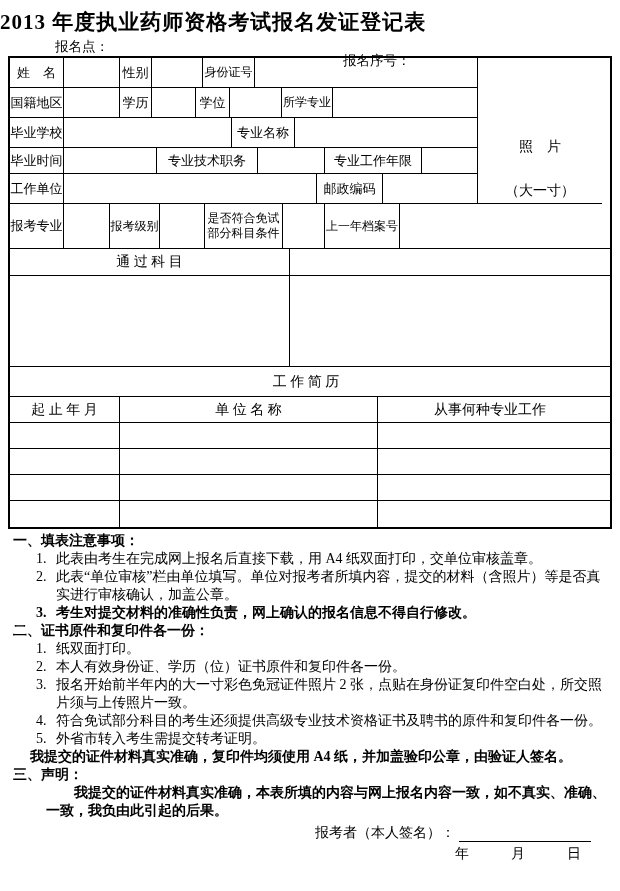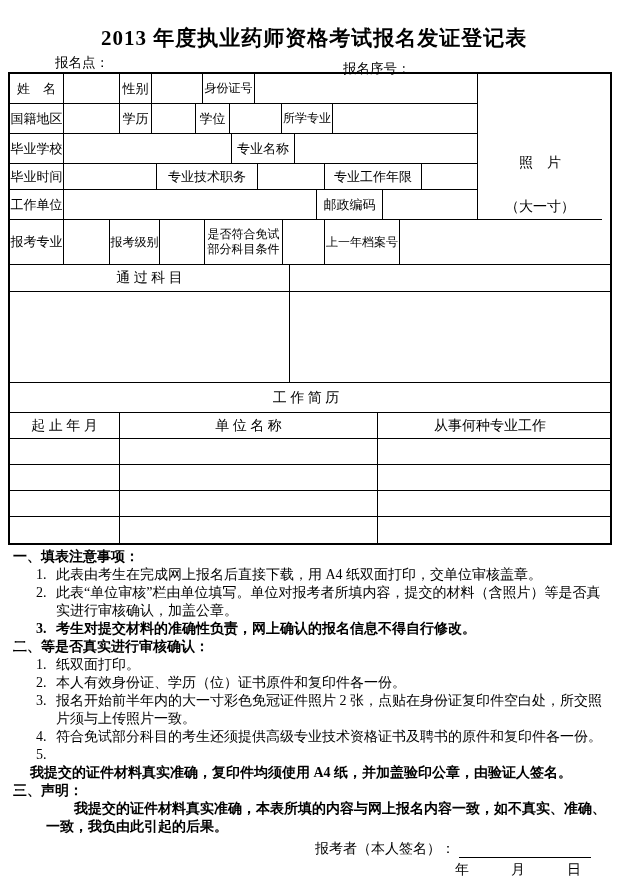--- a/index.html
+++ b/index.html
@@ -1,22 +1,22 @@
 <!DOCTYPE html>
 <html><head>
 <meta charset="utf-8">
 <style>
   html,body { margin:0; padding:0; background:#fff; }
   body { width:620px; height:891px; color:#000; font-family:"Liberation Serif", serif; }
   .page { position:relative; width:620px; height:891px; overflow:hidden; }
 
-  .title { text-align:center; padding-top:24px; font-size:21px; font-weight:bold; letter-spacing:1px;margin-left:8px; }
+  .title { padding-top:8px; font-size:21px; font-weight:bold; letter-spacing:1px; }
   .meta { position:relative; height:20px; font-size:13.5px;text-decoration:underline; }
   .meta .site { position:absolute; left:55px; top:2px; }
-  .meta .serial { position:absolute; left:343px; top:8px; }
+  .meta .serial { position:absolute; left:343px; top:16px; }
 
   .tbl { box-sizing:border-box; margin-left:8px; width:604px; border:2px solid #000; }
   .top { display:flex; }
   .lrows { width:467px; }
   .row { display:flex; box-sizing:border-box; border-bottom:1px solid #000; }
   .row.nb { border-bottom:none; }
   .c { box-sizing:border-box; border-right:1px solid #000; display:flex; align-items:center;
        justify-content:center; font-size:13px; white-space:nowrap; overflow:hidden; }
   .c.last { border-right:none; }
   .c.sm { font-size:12px; }
@@ -171,39 +171,40 @@
     </div>
     <div class="item">
       <span class="num">2.</span>
       <span class="txt">此表“单位审核”栏由单位填写。单位对报考者所填内容，提交的材料（含照片）等是否真实进行审核确认，加盖公章。</span>
     </div>
     <div class="item bold">
       <span class="num">3.</span>
       <span class="txt">考生对提交材料的准确性负责，网上确认的报名信息不得自行修改。</span>
     </div>
 
-    <div class="sec-title">二、等是否真实进行审核确认：</div>
+    <div class="sec-title">二、证书原件和复印件各一份：</div>
     <div class="item">
       <span class="num">1.</span>
       <span class="txt">纸双面打印。</span>
     </div>
     <div class="item">
       <span class="num">2.</span>
       <span class="txt">本人有效身份证、学历（位）证书原件和复印件各一份。</span>
     </div>
     <div class="item">
       <span class="num">3.</span>
       <span class="txt">报名开始前半年内的大一寸彩色免冠证件照片 2 张，点贴在身份证复印件空白处，所交照片须与上传照片一致。</span>
     </div>
     <div class="item">
       <span class="num">4.</span>
       <span class="txt">符合免试部分科目的考生还须提供高级专业技术资格证书及聘书的原件和复印件各一份。</span>
     </div>
     <div class="item">
       <span class="num">5.</span>
+      <span class="txt">外省市转入考生需提交转考证明。</span>
     </div>
     <div class="footer-note">我提交的证件材料真实准确，复印件均须使用 A4 纸，并加盖验印公章，由验证人签名。</div>
 
     <div class="sec-title">三、声明：</div>
     <div class="decl">我提交的证件材料真实准确，本表所填的内容与网上报名内容一致，如不真实、准确、一致，我负由此引起的后果。</div>
 
     <div class="sig-row">
       <span>报考者（本人签名）：</span>
       <span class="sig-line"></span>
     </div>

